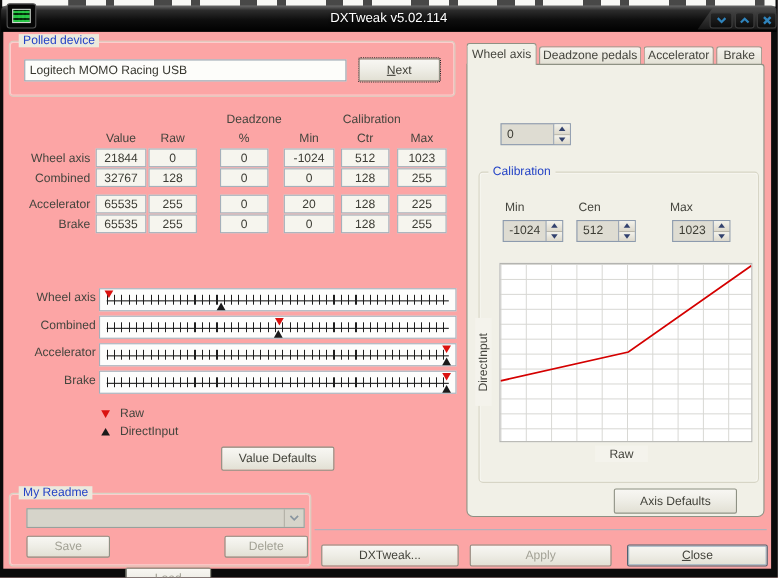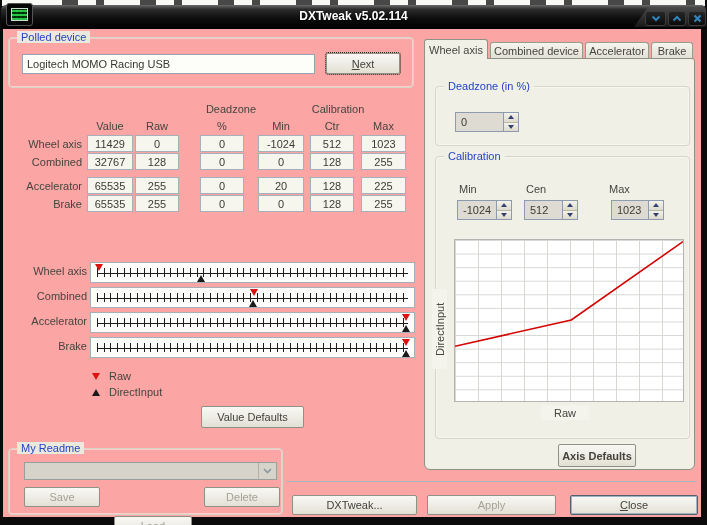--- a/index.html
+++ b/index.html
@@ -16,21 +16,21 @@
   #titlebar{position:absolute;left:1px;top:5px;width:705px;height:24px;
     background:linear-gradient(#6a6a6a 0%,#2c2c2c 18%,#0e0e0e 55%,#000 100%);
     border-radius:5px 5px 0 0;}
   #titlebar .cap-slab{position:absolute;right:0;top:2px;width:72px;height:20px;background:linear-gradient(#4a4a4a,#171717);
     clip-path:polygon(14px 0,100% 0,100% 100%,0 100%);border-radius:0 4px 0 0;}
   #app-icon{position:absolute;left:5px;top:-2px;width:27px;height:23px;background:#060606;border:1px solid #555;border-radius:3px;
     display:flex;align-items:center;justify-content:center;}
   #app-icon .grid{width:17px;height:13px;border:1px solid #cfd8cf;
     background:repeating-linear-gradient(0deg,rgba(40,200,70,.95) 0 2px,rgba(0,40,8,.9) 2px 4px),
                repeating-linear-gradient(90deg,#35d44a 0 2px,#0a3812 2px 4px);}
-  #title-text{position:absolute;left:0;right:0;top:4px;text-align:center;color:#fff;font-size:12px;font-weight:bold;
+  #title-text{position:absolute;left:0;right:0;top:4px;text-align:center;color:#fff;font-size:12px;font-weight:normal;
     text-shadow:0 1px 2px #000;}
   .cap-btn{position:absolute;top:6px;height:15px;background:linear-gradient(#262626,#0c0c0c);border:1px solid #3c3c3c;
     border-radius:3px;display:flex;align-items:center;justify-content:center;cursor:default;}
   .cap-btn svg{display:block;}
 
   
   #body{position:absolute;left:3px;top:29px;width:698px;height:488px;background:#fca5a5;color:#45453e;font-size:11px;}
 
   
   .group{position:absolute;border:1px solid #d7d5c6;border-radius:4px;box-shadow:inset 0 0 0 1px rgba(255,255,255,.45);}
@@ -131,21 +131,21 @@
   
   #chart{position:absolute;left:29px;top:180px;width:230px;height:163px;background:#fff;border:1px solid #b4b4b0;
     background-image:linear-gradient(to right,#d7d7d3 1px,transparent 1px),linear-gradient(to bottom,#d7d7d3 1px,transparent 1px);
     background-size:23px 13.58px;}
   #chart svg{position:absolute;left:0;top:0;width:100%;height:100%;}
   #chart-ylabel{position:absolute;left:7px;top:230px;height:80px;width:15px;background:#f4f3ec;
     writing-mode:vertical-rl;transform:rotate(180deg);display:flex;align-items:center;justify-content:center;
     font-size:11px;color:#45453e;}
   #chart-xlabel{position:absolute;left:116px;top:346px;width:48px;height:15px;background:#f4f3ec;
     display:flex;align-items:center;justify-content:center;font-size:11px;color:#45453e;}
-  #axis-defaults-btn{left:133px;top:385px;width:78px;height:23px;font-weight:bold;}
+  #axis-defaults-btn{left:133px;top:385px;width:112px;height:23px;}
 
   
   #footer-sep{position:absolute;left:283px;top:452px;width:411px;border-top:1px solid #a9b4bf;}
   #readme-btn{left:289px;top:466px;width:125px;height:20px;}
   #apply-btn{left:424px;top:466px;width:129px;height:20px;}
   #close-btn{left:567px;top:466px;width:128px;height:20px;}
 </style>
 </head>
 <body>
 
@@ -195,21 +195,21 @@
         <span class="t-label"></span>
         <span class="t-h cw1">Value</span>
         <span class="t-h cw2">Raw</span>
         <span class="t-h cw3">%</span>
         <span class="t-h cw4">Min</span>
         <span class="t-h cw5">Ctr</span>
         <span class="t-h cw6">Max</span>
       </div>
       <div class="t-row" style="top:36px;">
         <span class="t-label">Wheel axis</span>
-        <span class="t-cell cw1">11429</span>
+        <span class="t-cell cw1">21844</span>
         <span class="t-cell cw2">0</span>
         <span class="t-cell cw3">0</span>
         <span class="t-cell cw4">-1024</span>
         <span class="t-cell cw5">512</span>
         <span class="t-cell cw6">1023</span>
       </div>
       <div class="t-row" style="top:54px;">
         <span class="t-label">Combined</span>
         <span class="t-cell cw1">32767</span>
         <span class="t-cell cw2">128</span>
@@ -303,29 +303,26 @@
               <path d="M1 1l3.5 3.5L8 1" stroke="#8a96a0" stroke-width="1.6" fill="none"></path>
             </svg>
         </span>
       </div>
       <button class="btn disabled" id="save-btn">Save</button>
       <button class="btn disabled" id="load-btn">Load</button>
       <button class="btn disabled" id="delete-btn">Delete</button>
     </div>
 
     <div class="tab active" id="tab-0">Wheel axis</div>
-    <div class="tab" id="tab-1">Combined device</div>
+    <div class="tab" id="tab-1">Deadzone pedals</div>
     <div class="tab" id="tab-2">Accelerator</div>
     <div class="tab" id="tab-3">Brake</div>
 
     <div id="tab-panel">
 
-      <div class="group" id="deadzone-group">
-        <span class="glabel">Deadzone (in %)</span>
-      </div>
       <div class="spinner" id="deadzone-spinner">
         <span class="sval">0</span>
         <span class="spin-arrows">
           <span class="sa">
               <span class="tri-up"></span>
             </span>
           <span class="sa">
               <span class="tri-down"></span>
             </span>
         </span>

